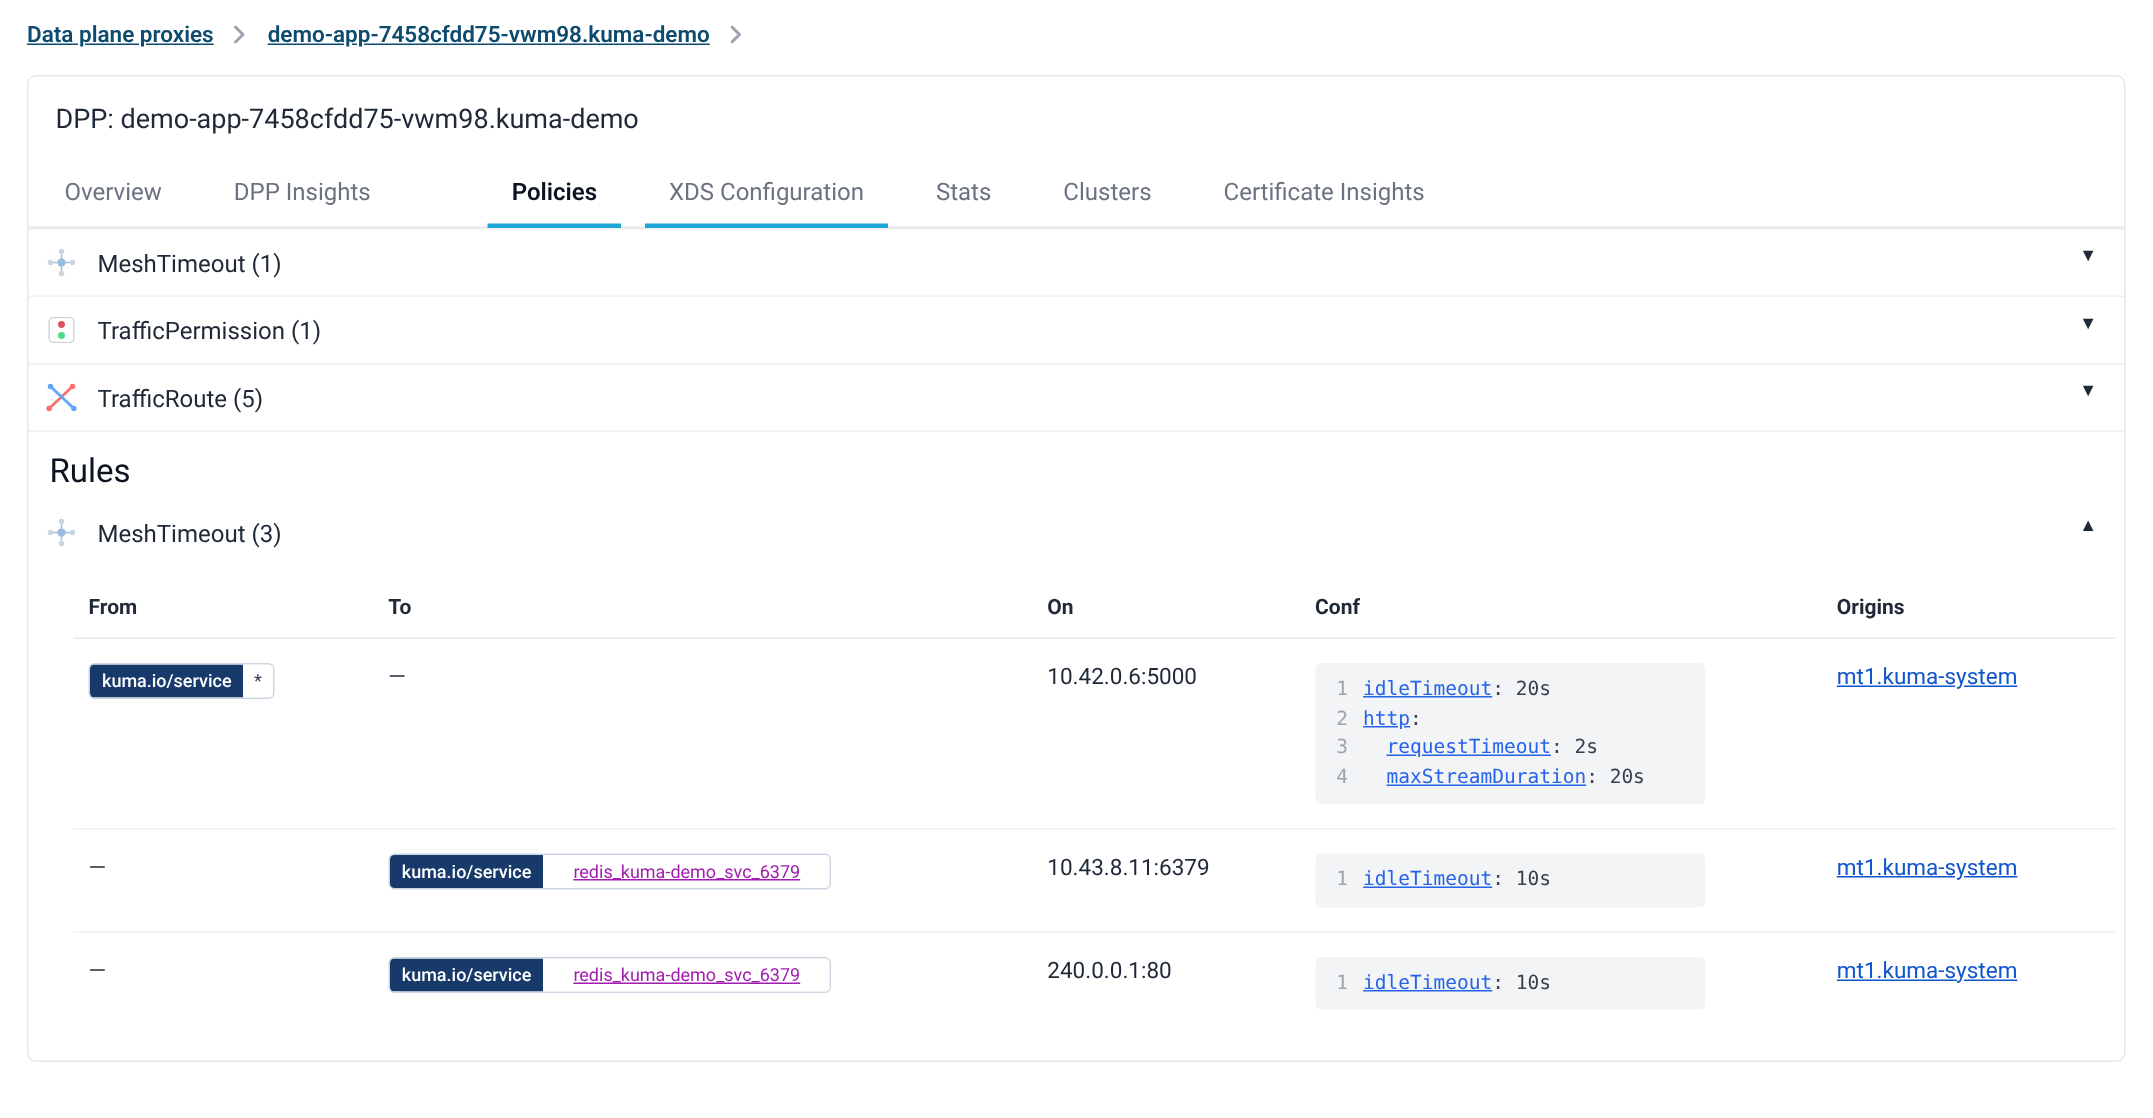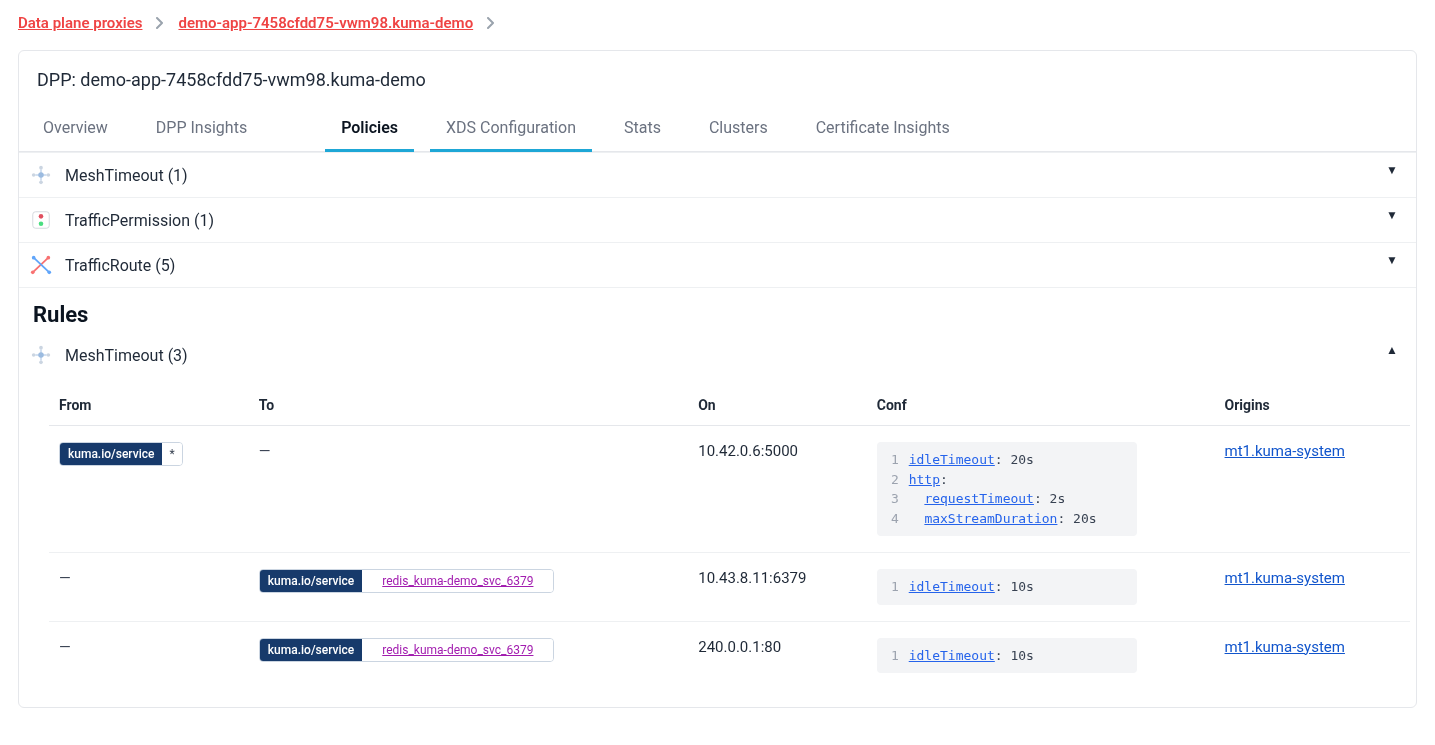--- a/index.html
+++ b/index.html
@@ -13,21 +13,21 @@
   
   .breadcrumb {
     display: flex;
     align-items: center;
     gap: 14px;
     font-size: 15px;
     color: #6b7280;
     margin-bottom: 18px;
   }
   .breadcrumb .bc-link {
-    color: #ef4444;
+    color: #0c4a6e;
     font-weight: 600;
     text-decoration: underline;
     cursor: pointer;
   }
   .breadcrumb .chev {
     color: #9aa3ad;
     display: inline-flex;
     align-items: center;
   }
   
@@ -94,21 +94,21 @@
   .icon-chip {
     width: 24px; height: 24px;
     display: inline-flex;
     align-items: center;
     justify-content: center;
   }
   .caret { color: #1f2937; font-size: 12px; }
   
   .section-heading {
     font-size: 22px;
-    font-weight: 700;
+    font-weight: 400;
     padding: 14px 14px 6px 14px;
   }
   
   table.rules {
     width: calc(100% - 36px);
     margin: 8px 18px 18px 30px;
     border-collapse: collapse;
     font-size: 14px;
   }
   table.rules thead th {

